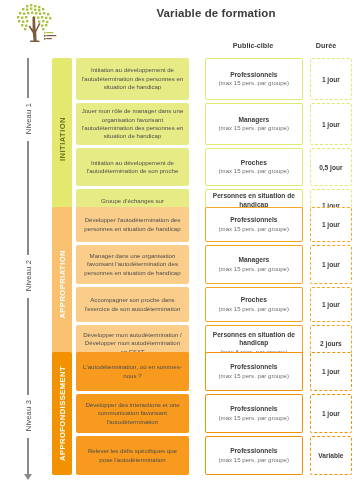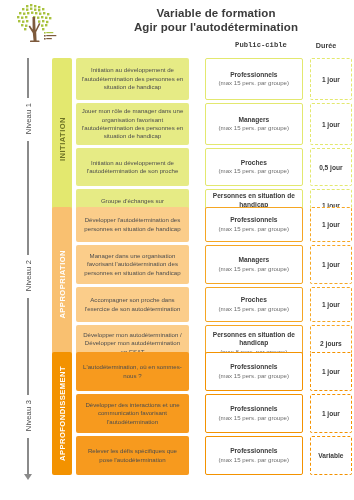--- a/index.html
+++ b/index.html
@@ -57,21 +57,21 @@
     width: 354px;
     height: 13px;
   }
   .col-head {
     position: absolute;
     font-size: 7.2px;
     font-weight: bold;
     color: #3b3b3b;
     text-align: center;
   }
-  .col-head.pc { left: 208px; width: 106px; font-family: Liberation Mono, monospace; }
+  .col-head.pc { left: 200px; width: 106px; }
   .col-head.du { left: 300px; width: 52px; }
 
   
   .axis {
     position: absolute;
     left: 27px;
     top: 58px;
     width: 2px;
     height: 420px;
     background: #8a8a8a;
@@ -264,21 +264,20 @@
         <rect x="36" y="33" width="1.6" height="1.6"></rect>
           <rect x="38.3" y="33" width="10" height="1.2"></rect>
         <rect x="36" y="36" width="1.6" height="1.6"></rect>
           <rect x="38.3" y="36" width="5.5" height="1.2"></rect>
       </g>
     </svg>
   </div>
 
   <div class="titles">
     <div class="title-line1">Variable de formation</div>
-    <div class="title-line2">Agir pour l'autodétermination</div>
   </div>
 
   <div class="col-heads">
     <div class="col-head pc">Public-cible</div>
     <div class="col-head du">Durée</div>
   </div>
 </div>
 
 <div class="axis"></div>
 <div class="axis-arrow"></div>

